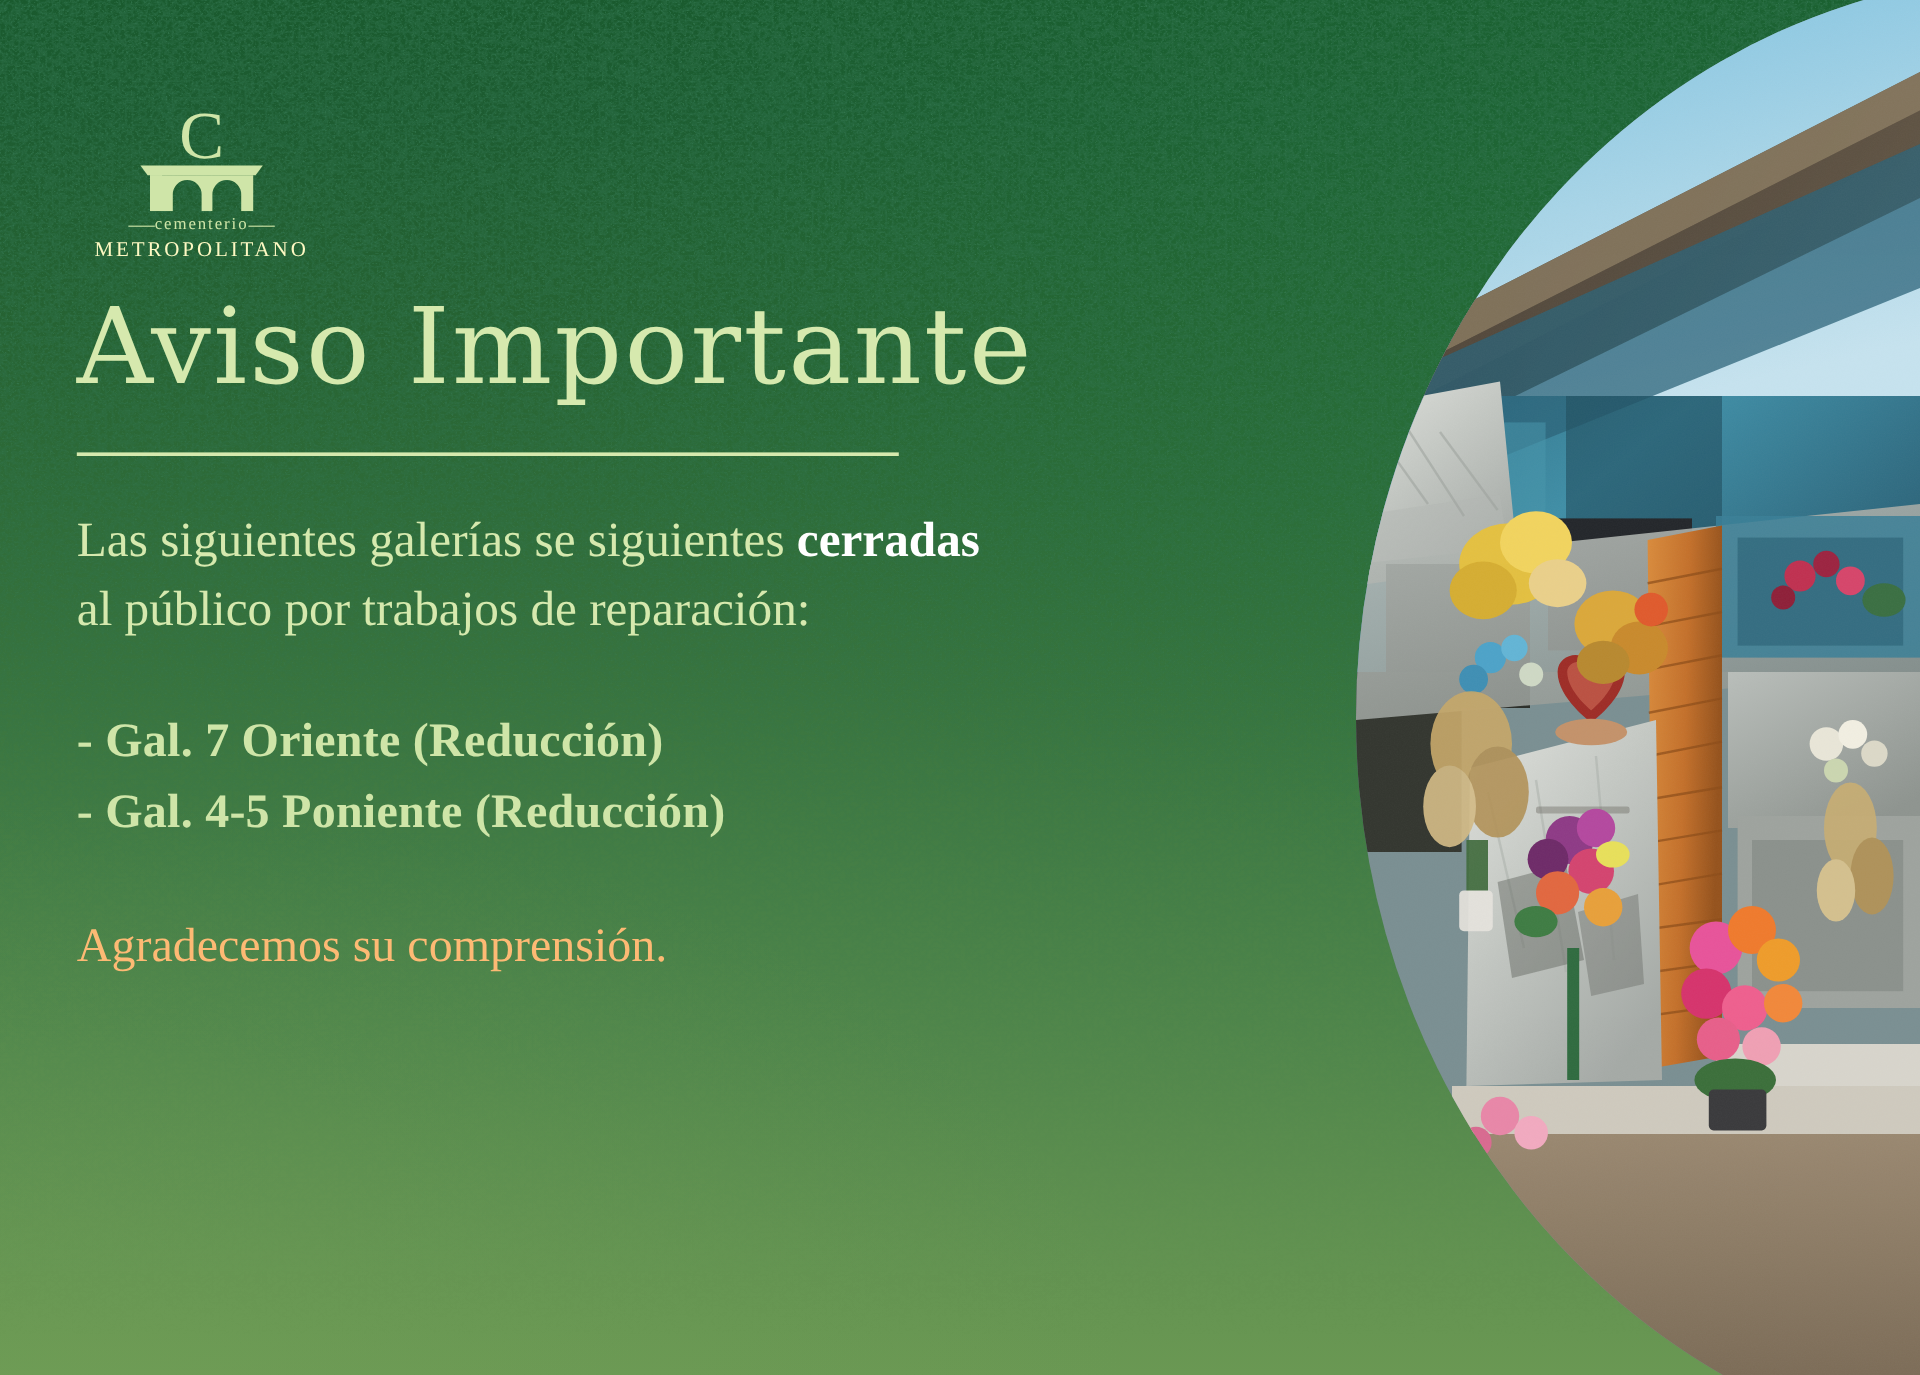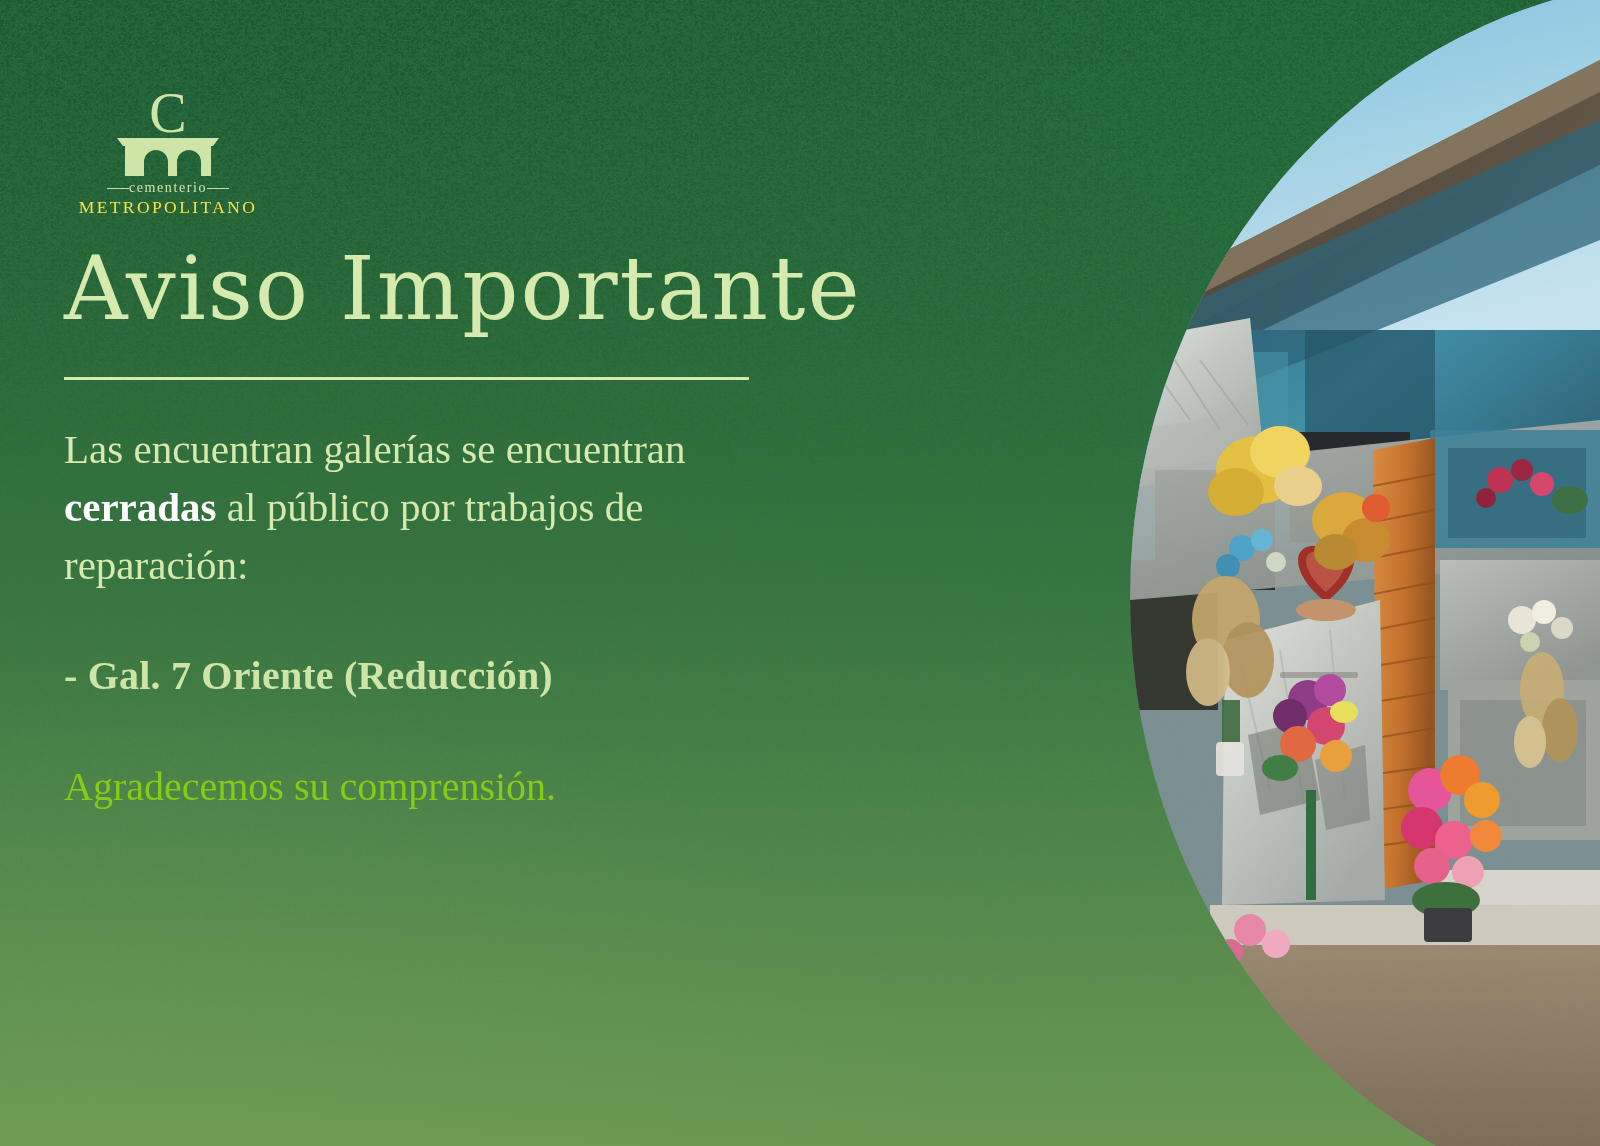--- a/index.html
+++ b/index.html
@@ -92,21 +92,21 @@
   }
   .logo-sub-text {
     font-size: 14px;
     letter-spacing: 1.6px;
     color: #cfe5a8;
     font-family: "Liberation Serif", serif;
   }
   .logo-main-text {
     font-size: 17.5px;
     letter-spacing: 2.4px;
-    color: #fde047;
+    color: #fef9c3;
     margin-top: 1px;
     font-family: "Liberation Serif", serif;
   }
 
   
   .content {
     position: absolute;
     left: 64px;
     top: 245px;
     width: 760px;
@@ -154,21 +154,21 @@
     color: #cfe5a8;
     letter-spacing: 0.2px;
     white-space: nowrap;
   }
 
   .closing {
     margin-top: 56px;
     font-family: "Liberation Serif", "DejaVu Serif", serif;
     font-size: 40px;
     line-height: 1.3;
-    color: #84cc16;
+    color: #fdba74;
     font-weight: 400;
   }
 </style>
 </head>
 <body>
 
 <div id="poster">
 
   <div class="bg-gradient"></div>
   <div class="bg-sheen"></div>
@@ -409,23 +409,24 @@
     <div class="logo-main-text">METROPOLITANO</div>
   </div>
 
   <div class="content">
 
     <h1 class="headline">Aviso Importante</h1>
 
     <div class="divider"></div>
 
     <p class="intro">
-      <span>Las encuentran galerías se encuentran </span><b>cerradas</b><span> al público por trabajos de reparación:</span>
+      <span>Las siguientes galerías se siguientes </span><b>cerradas</b><span> al público por trabajos de reparación:</span>
     </p>
 
     <ul class="gallery-list">
       <li>- Gal. 7 Oriente (Reducción)</li>
+      <li>- Gal. 4-5 Poniente (Reducción)</li>
     </ul>
 
     <p class="closing">Agradecemos su comprensión.</p>
   </div>
 
 </div>
 
 </body></html>

